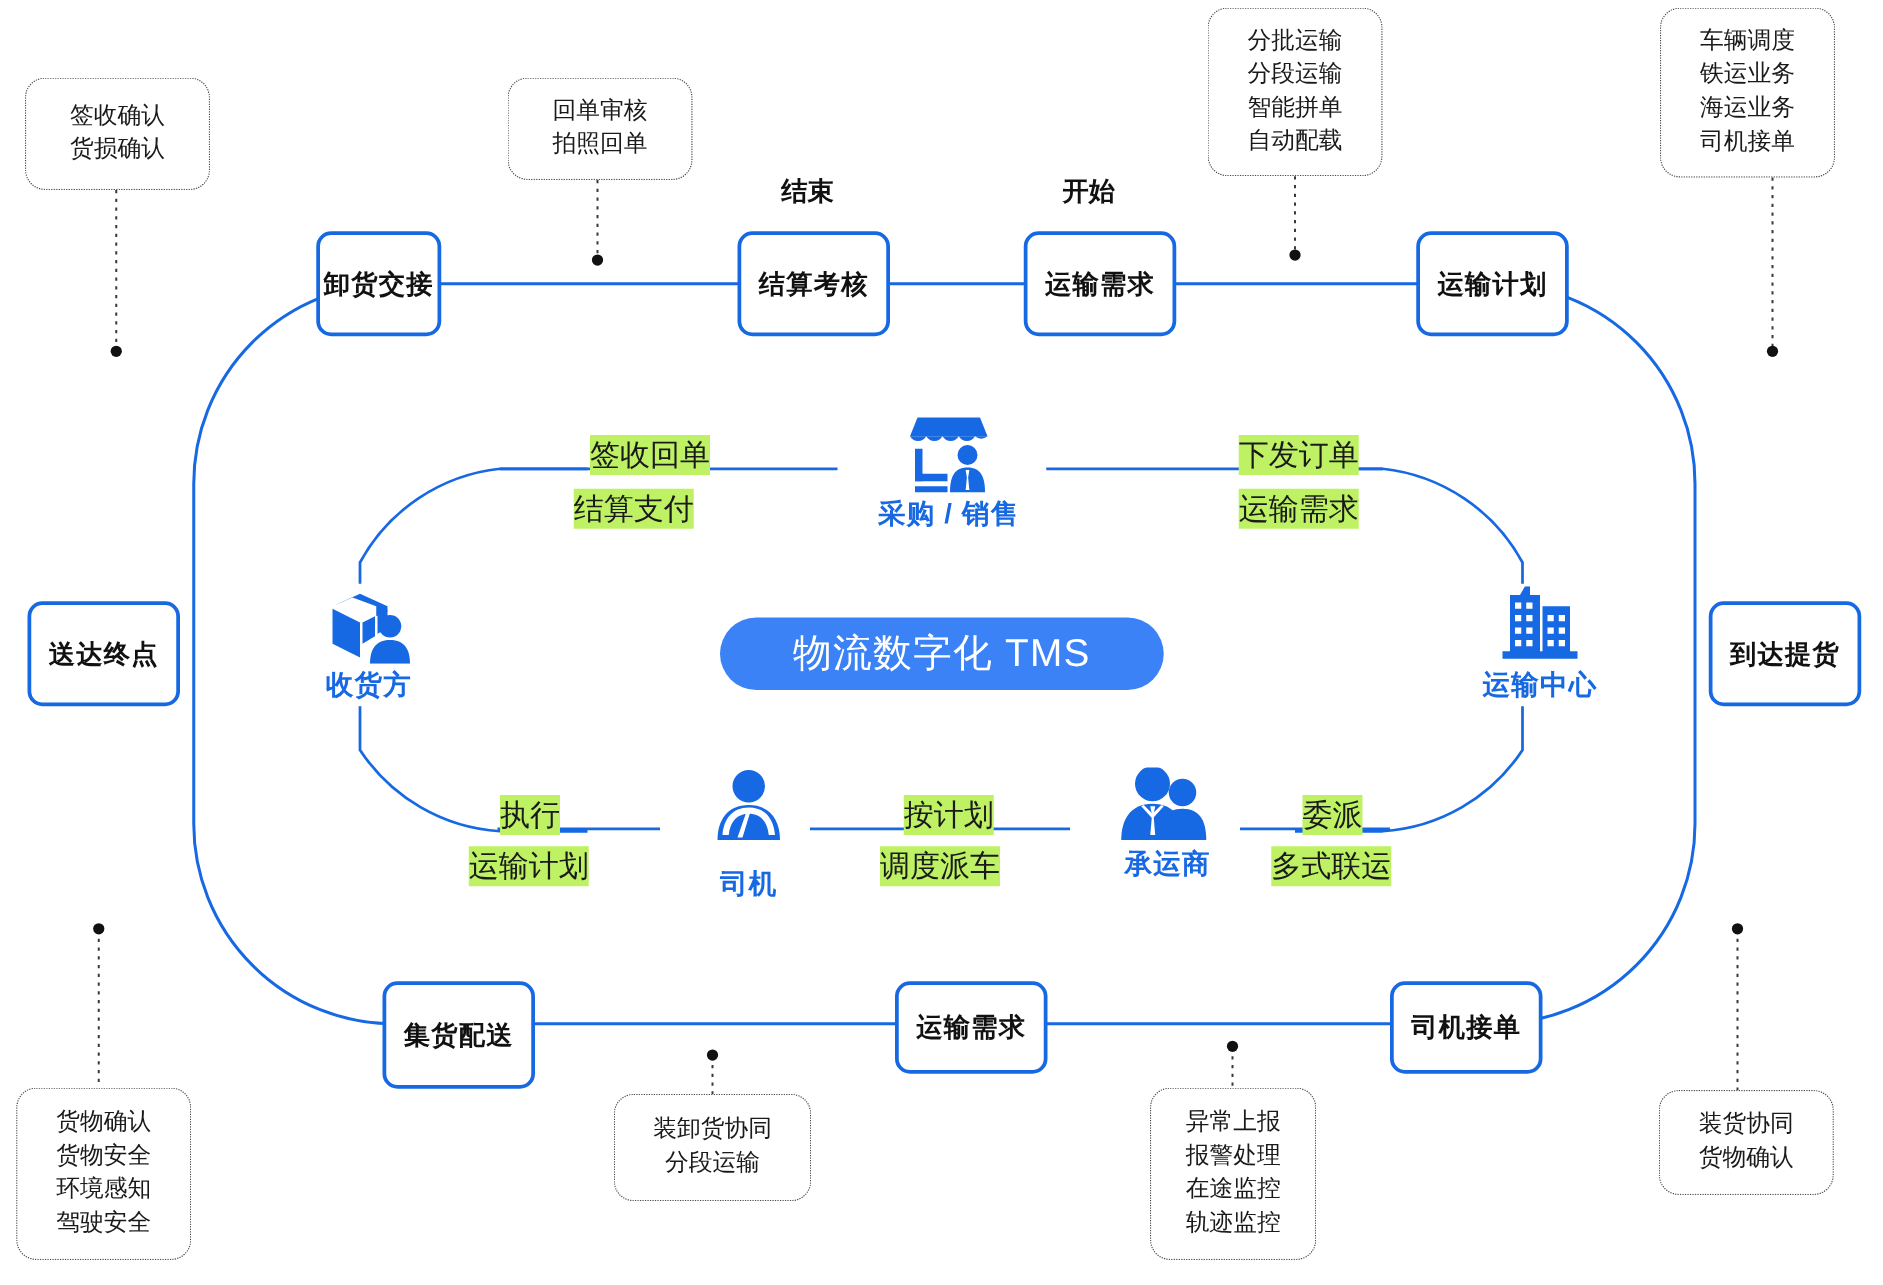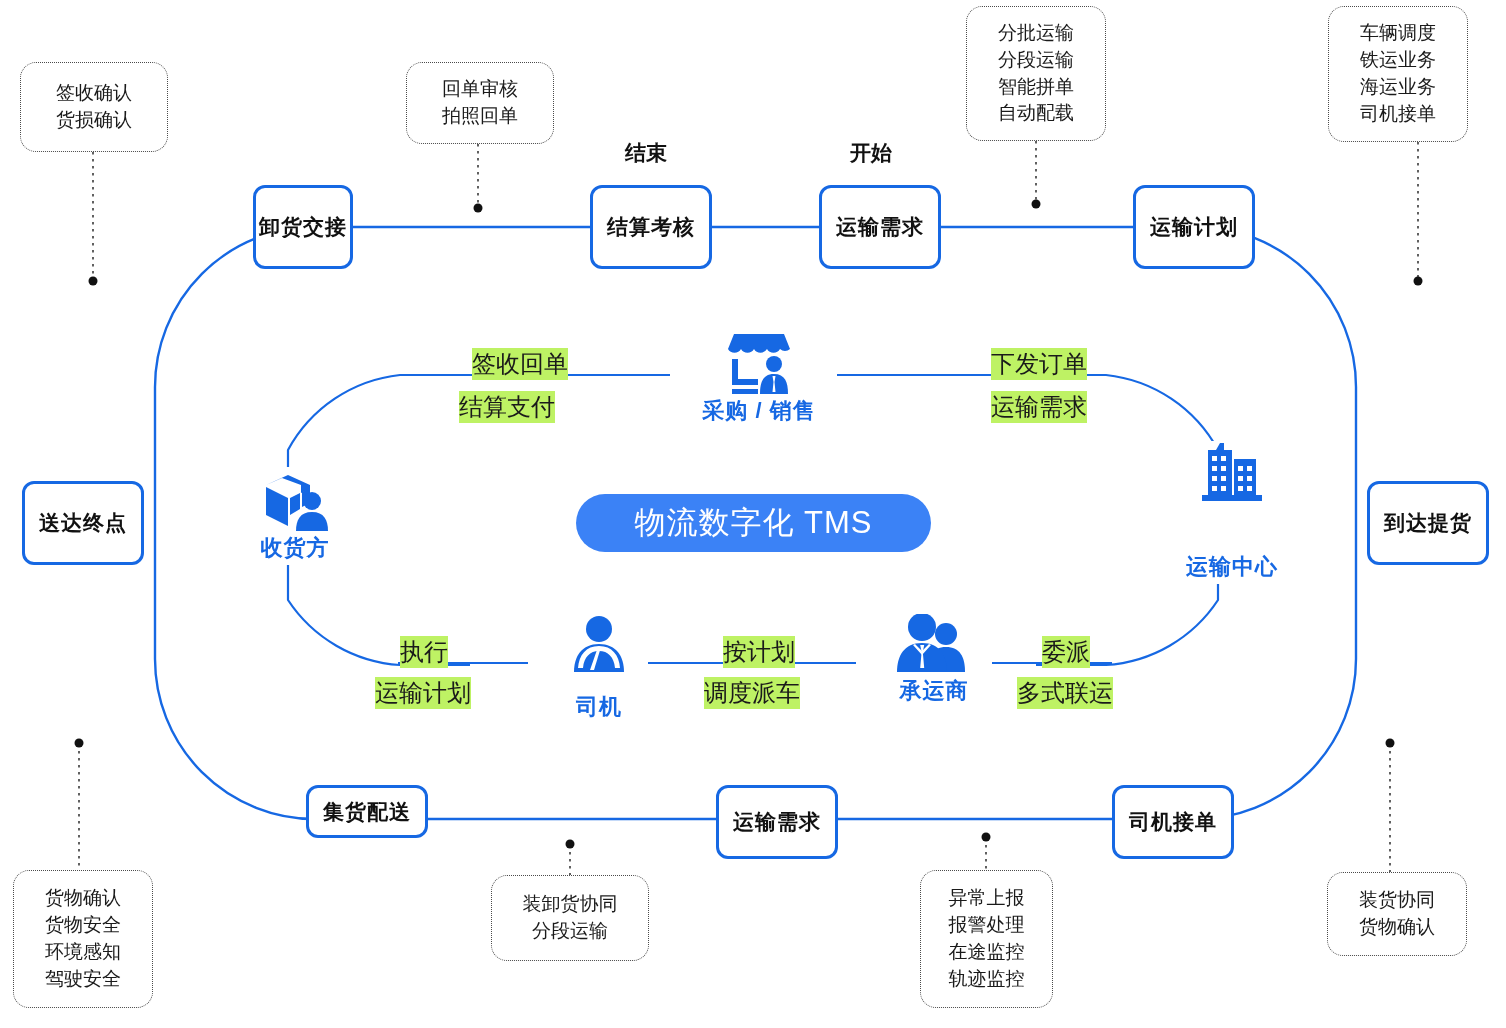--- a/index.html
+++ b/index.html
@@ -177,21 +177,21 @@
   <div class="node" style="left:590px;top:185px;width:122px;height:84px;">结算考核</div>
 
   <div class="node" style="left:819px;top:185px;width:122px;height:84px;">运输需求</div>
 
   <div class="node" style="left:1133px;top:185px;width:122px;height:84px;">运输计划</div>
 
   <div class="node" style="left:22px;top:481px;width:122px;height:84px;">送达终点</div>
 
   <div class="node" style="left:1367px;top:481px;width:122px;height:84px;">到达提货</div>
 
-  <div class="node" style="left:306px;top:785px;width:122px;height:53px;font-family:Liberation Mono, monospace;">集货配送</div>
+  <div class="node" style="left:306px;top:785px;width:122px;height:86px;font-family:Liberation Mono, monospace;">集货配送</div>
 
   <div class="node" style="left:716px;top:785px;width:122px;height:74px;">运输需求</div>
 
   <div class="node" style="left:1112px;top:785px;width:122px;height:74px;">司机接单</div>
 
   <div class="callout" style="left:20px;top:62px;width:148px;height:90px;">
     <span>签收确认</span>
     <span>货损确认</span>
   </div>
 
@@ -264,21 +264,21 @@
         <path fill="#1668e3" d="M6 16 L28 6 L50 16 L50 20 L41 24 L41 16 L22 9 L13 13 Z"></path>
         <path fill="#1668e3" d="M6 18 L6 46 L28 57 L28 29 Z"></path>
         <path fill="#1668e3" d="M30 29 L30 46 L40 40 L40 24 Z M42 23 L42 38 L50 34 L50 19 Z"></path>
         <circle fill="#1668e3" cx="52" cy="32" r="9"></circle>
         <path fill="#1668e3" d="M52 43 c-12 0 -16 8 -16 19 h32 c0 -11 -4 -19 -16 -19 Z"></path>
       </svg>
     </span>
     <span class="nm">收货方</span>
   </div>
 
-  <div class="actor" style="left:1168px;top:441px;width:116px;gap:45px;">
+  <div class="actor" style="left:1168px;top:467px;width:116px;">
     <span class="ic">
       <svg width="72" height="62" viewBox="0 0 72 62">
         <path fill="#1668e3" d="M24 0 h4 v7 h8 v48 h-24 V7 h8 Z"></path>
         <path fill="#1668e3" d="M38 16 h22 v39 H38 Z"></path>
         <rect fill="#1668e3" x="6" y="52" width="60" height="6"></rect>
         <g fill="#ffffff">
           <rect x="16" y="13" width="5" height="5"></rect>
             <rect x="25" y="13" width="5" height="5"></rect>
           <rect x="16" y="23" width="5" height="5"></rect>
             <rect x="25" y="23" width="5" height="5"></rect>

